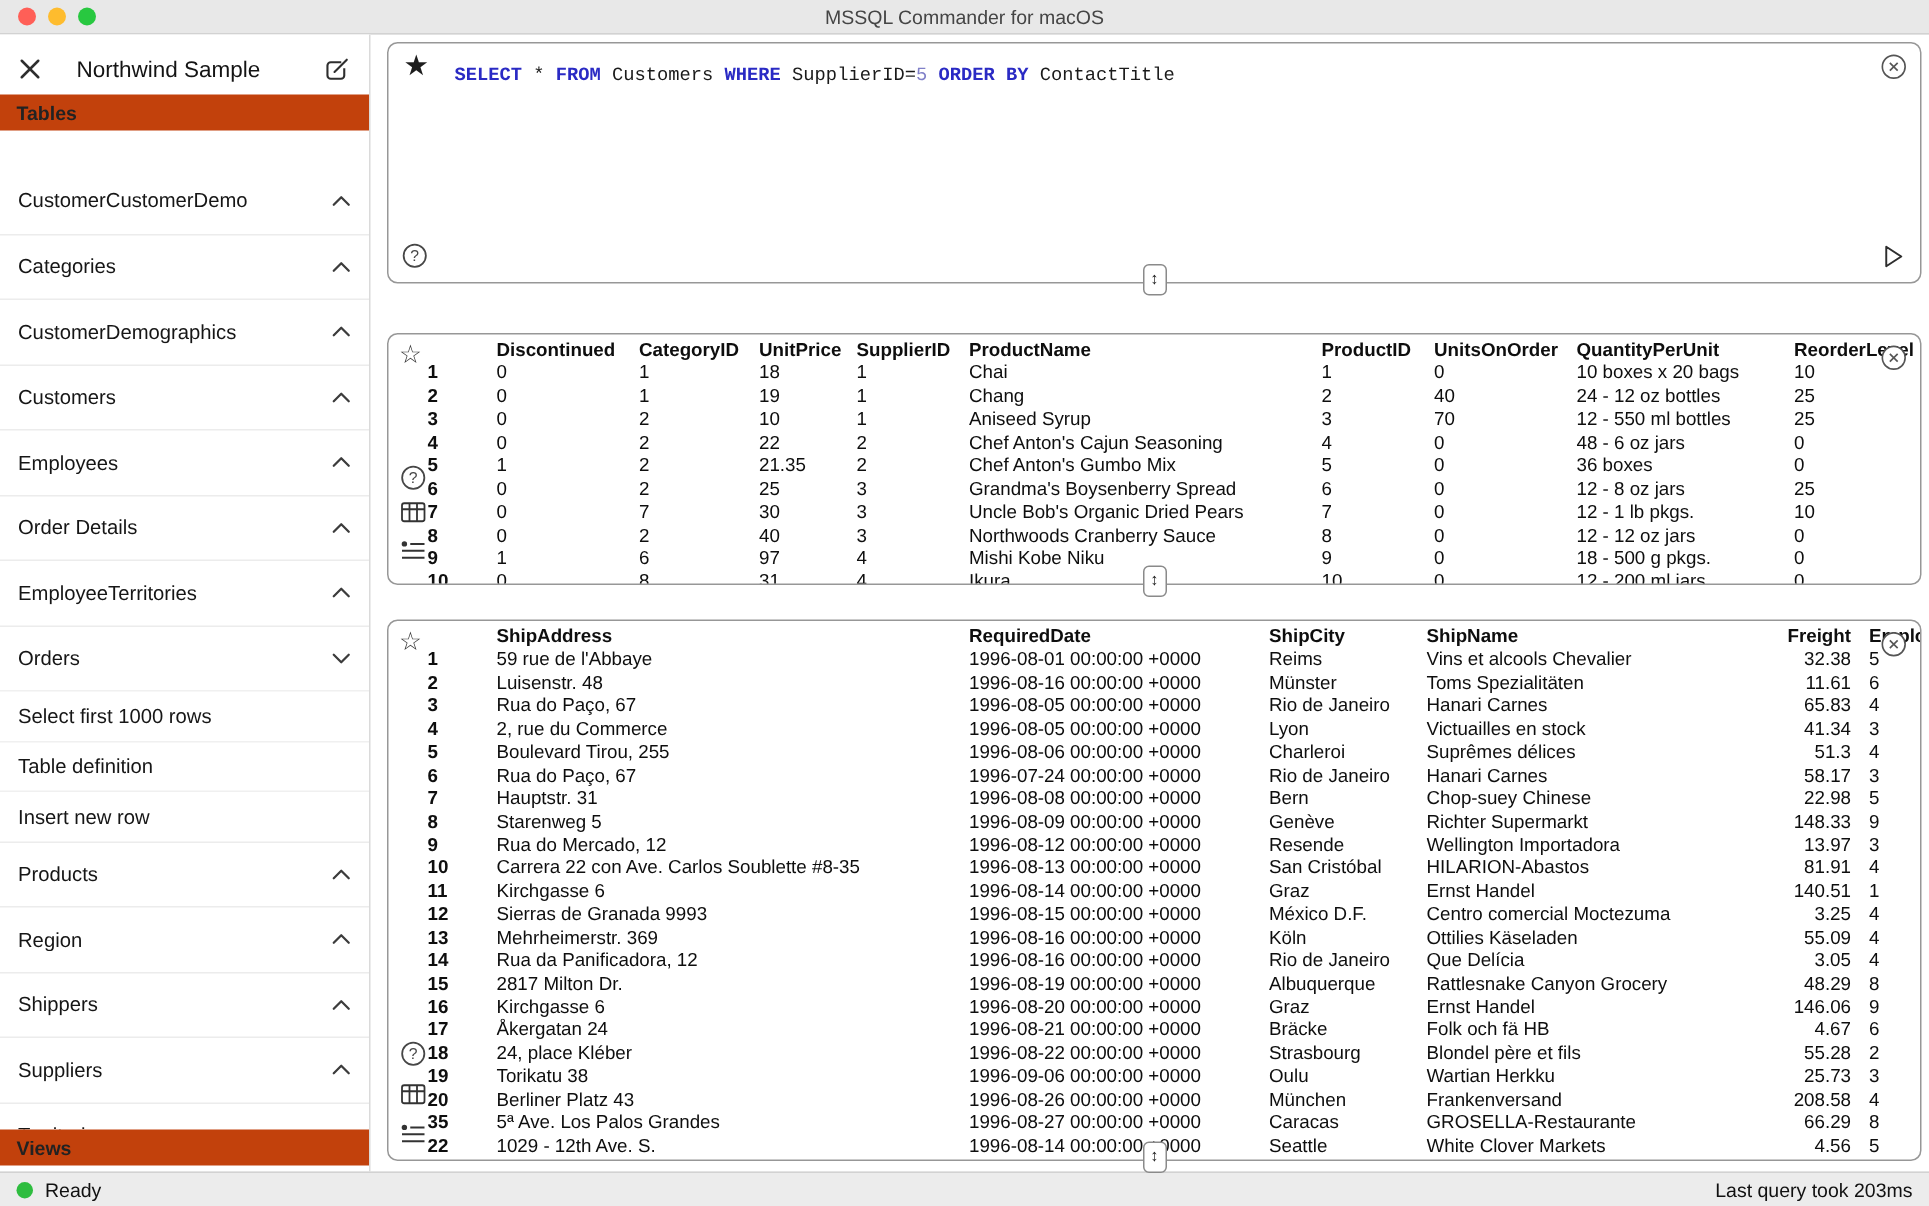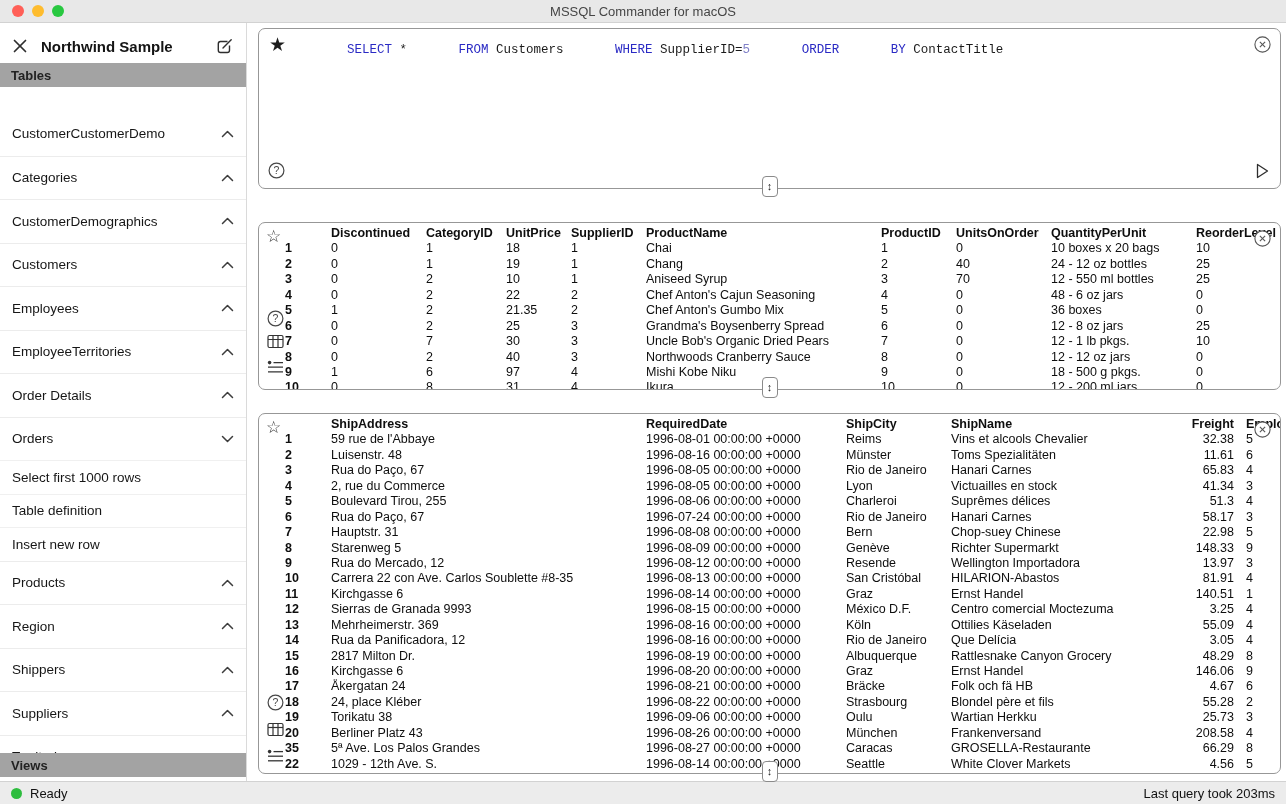--- a/index.html
+++ b/index.html
@@ -14,23 +14,23 @@
   .traffic{position:absolute;left:12px;top:5px;display:flex;gap:8px;}
   .light{width:12px;height:12px;border-radius:50%;}
   .light.red{background:var(--tl-red);}
   .light.yellow{background:var(--tl-yellow);}
   .light.green{background:var(--tl-green);}
   .title-text{font-size:13px;color:#454545;font-weight:500;}
   
   .sidebar{position:absolute;top:23px;left:0;width:246px;bottom:23px;background:#fff;
     border-right:1px solid #dadada;overflow:hidden;}
   .sb-header{height:34px;margin-top:6px;display:flex;align-items:center;padding:0 12px;}
-  .sb-title{flex:1;margin-left:13px;font-size:15px;font-weight:700;color:#141414;}
+  .sb-title{flex:1;margin-left:23px;font-size:15px;font-weight:400;color:#141414;}
   .icon-btn{display:flex;align-items:center;justify-content:center;cursor:default;}
-  .sb-section{height:24px;background:#a3a3a3;display:flex;align-items:center;
+  .sb-section{height:24px;background:#c2410c;display:flex;align-items:center;
     padding:0 11px;font-size:13px;font-weight:600;color:#222;}
   .sb-views{position:absolute;left:0;right:0;top:730px;}
   .sb-items{position:absolute;top:89px;left:0;right:0;height:641px;overflow:hidden;}
   .sb-item{display:flex;align-items:center;height:43.5px;box-sizing:border-box;
     padding:0 12px;border-top:1px solid #ececec;font-size:13.5px;color:#161616;}
   .sb-item:first-child{border-top:none;}
   .sb-item.sub{height:33.5px;border-top:1px solid #f0f0f0;}
   .sb-label{flex:1;white-space:nowrap;overflow:hidden;}
   
   .statusbar{position:absolute;left:0;right:0;bottom:0;height:22px;background:#ececec;
@@ -40,21 +40,21 @@
   .status-right{margin-left:auto;}
   
   .panel{position:absolute;background:#fff;border:1px solid #979797;border-radius:7px;box-sizing:border-box;}
   #editor{left:258px;top:28px;width:1023px;height:161px;}
   #grid1{left:258px;top:222px;width:1023px;height:168px;}
   #grid2{left:258px;top:413px;width:1023px;height:361px;}
   .clip{position:absolute;inset:0;overflow:hidden;border-radius:7px;}
   .ed-star{position:absolute;left:10px;top:5px;font-size:19px;line-height:22px;color:#1d1d1d;}
   .ed-sql{position:absolute;left:44px;top:14px;font-family:"Liberation Mono","DejaVu Sans Mono",monospace;
     font-size:12.5px;white-space:pre;}
-  .seg-kw{color:var(--kw);font-weight:normal;margin-left:44px;}
+  .seg-kw{color:var(--kw);font-weight:bold;}
   .seg-num{color:var(--num);}
   .seg-pl{color:#1a1a1a;}
   .corner-close{position:absolute;right:9px;top:7px;z-index:6;}
   .ed-help{position:absolute;left:9px;bottom:9px;}
   .ed-play{position:absolute;right:11px;bottom:9px;}
   .resize-handle{position:absolute;left:50%;transform:translateX(-50%);bottom:-9px;width:14px;height:19px;
     background:#fff;border:1px solid #8a8a8a;border-radius:4px;display:flex;align-items:center;
     justify-content:center;font-size:11px;line-height:1;color:#222;z-index:7;}
   
   .gutter-star{position:absolute;left:7px;top:3px;font-size:17px;color:#3a3a3a;z-index:5;}
@@ -135,29 +135,29 @@
       </div>
       <div class="sb-item">
         <span class="sb-label">Employees</span>
         <span class="icon-btn">
           <svg width="13" height="8" viewBox="0 0 13 8">
             <polyline points="1.5,6.5 6.5,1.5 11.5,6.5" fill="none" stroke="#3c3c3c" stroke-width="1.5" stroke-linecap="round" stroke-linejoin="round"></polyline>
           </svg>
         </span>
       </div>
       <div class="sb-item">
+        <span class="sb-label">Order Details</span>
+        <span class="icon-btn">
+          <svg width="13" height="8" viewBox="0 0 13 8">
+            <polyline points="1.5,6.5 6.5,1.5 11.5,6.5" fill="none" stroke="#3c3c3c" stroke-width="1.5" stroke-linecap="round" stroke-linejoin="round"></polyline>
+          </svg>
+        </span>
+      </div>
+      <div class="sb-item">
         <span class="sb-label">EmployeeTerritories</span>
-        <span class="icon-btn">
-          <svg width="13" height="8" viewBox="0 0 13 8">
-            <polyline points="1.5,6.5 6.5,1.5 11.5,6.5" fill="none" stroke="#3c3c3c" stroke-width="1.5" stroke-linecap="round" stroke-linejoin="round"></polyline>
-          </svg>
-        </span>
-      </div>
-      <div class="sb-item">
-        <span class="sb-label">Order Details</span>
         <span class="icon-btn">
           <svg width="13" height="8" viewBox="0 0 13 8">
             <polyline points="1.5,6.5 6.5,1.5 11.5,6.5" fill="none" stroke="#3c3c3c" stroke-width="1.5" stroke-linecap="round" stroke-linejoin="round"></polyline>
           </svg>
         </span>
       </div>
       <div class="sb-item">
         <span class="sb-label">Orders</span>
         <span class="icon-btn">
           <svg width="13" height="8" viewBox="0 0 13 8">

